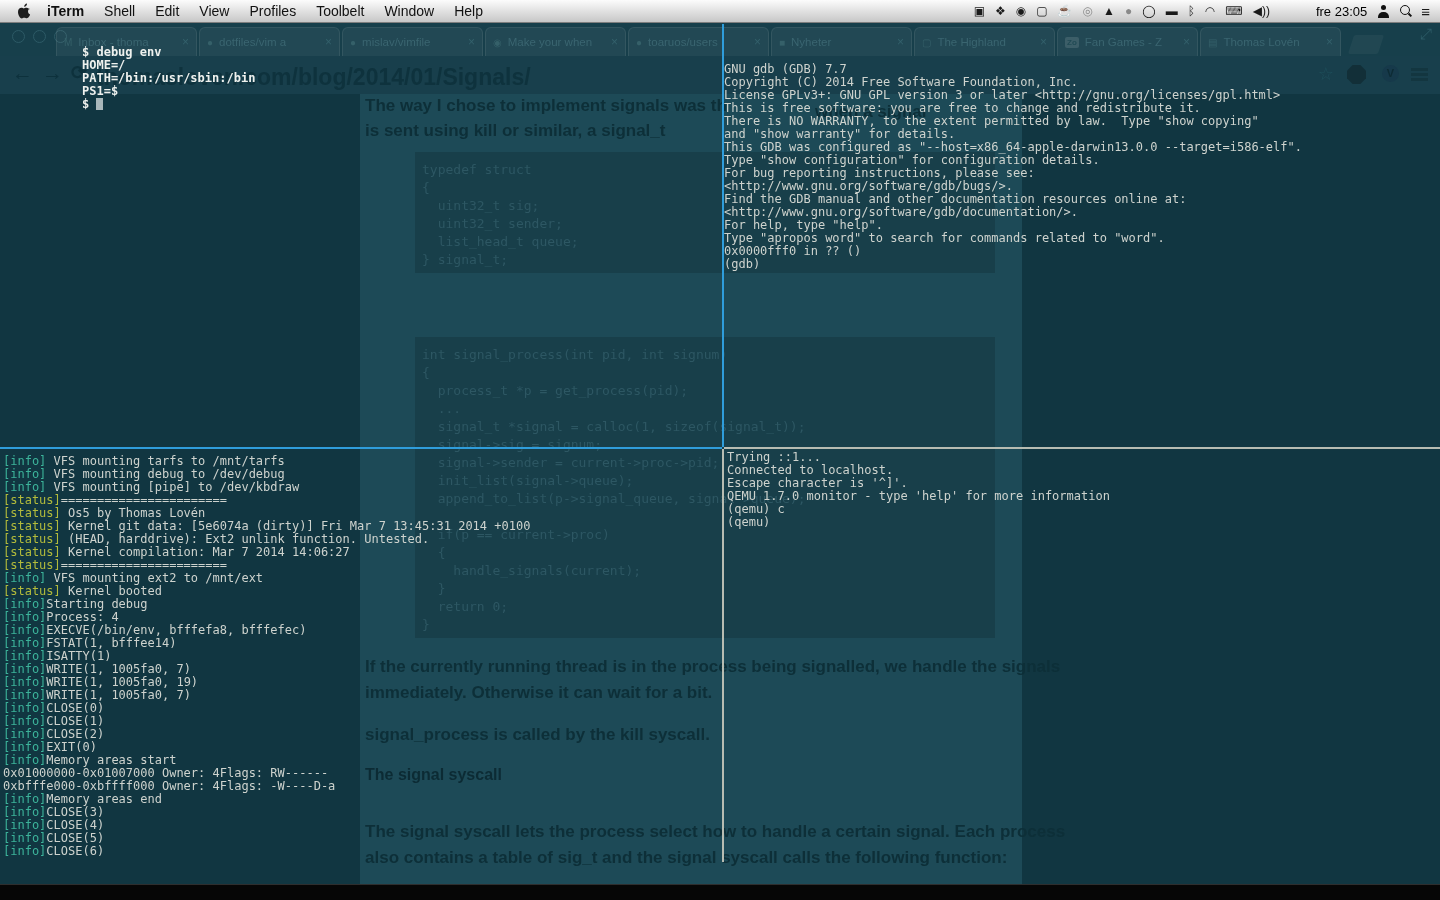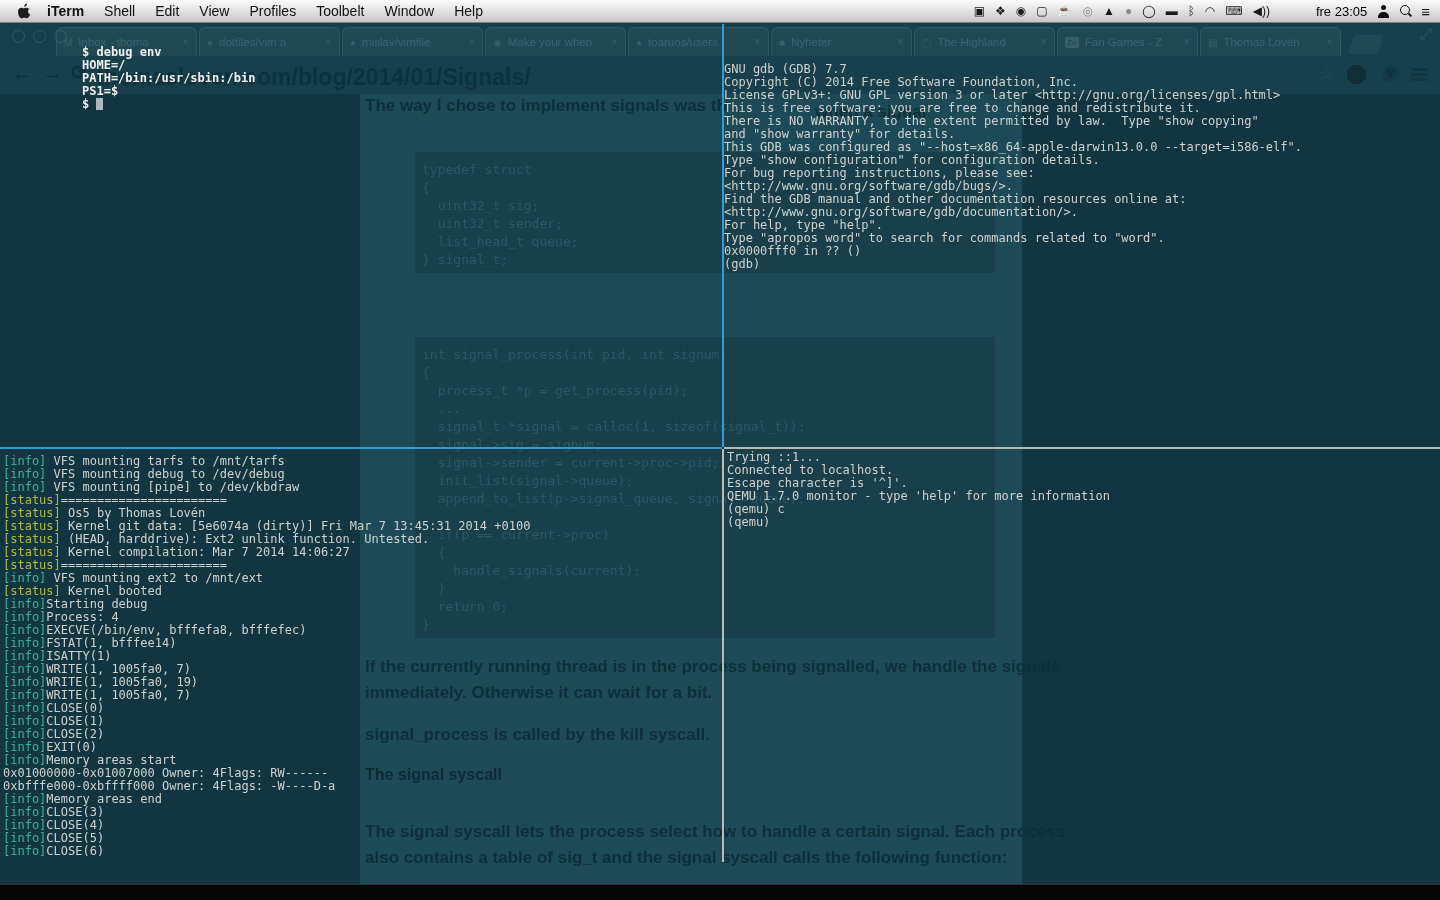--- a/index.html
+++ b/index.html
@@ -194,20 +194,21 @@
     <span class="url">thomasloven.com/blog/2014/01/Signals/</span>
     <span class="bstar">☆</span>
     <span class="bshield"></span>
     <span class="bv">V</span>
     <span class="bmenu"></span>
   </div>
   <div class="page">
     <div class="col"></div>
     <span class="ptext" style="left:365px;top:2px">The way I chose to implement signals was th</span>
     <span class="ptext" style="left:815px;top:8px">when a signal</span>
+    <span class="ptext" style="left:365px;top:27px">is sent using kill or similar, a signal_t</span>
     <pre class="codeblock" id="code1">typedef struct
 {
   uint32_t sig;
   uint32_t sender;
   list_head_t queue;
 } signal_t;</pre>
     <pre class="codeblock" id="code2">int signal_process(int pid, int signum)
 {
   process_t *p = get_process(pid);
   ...

